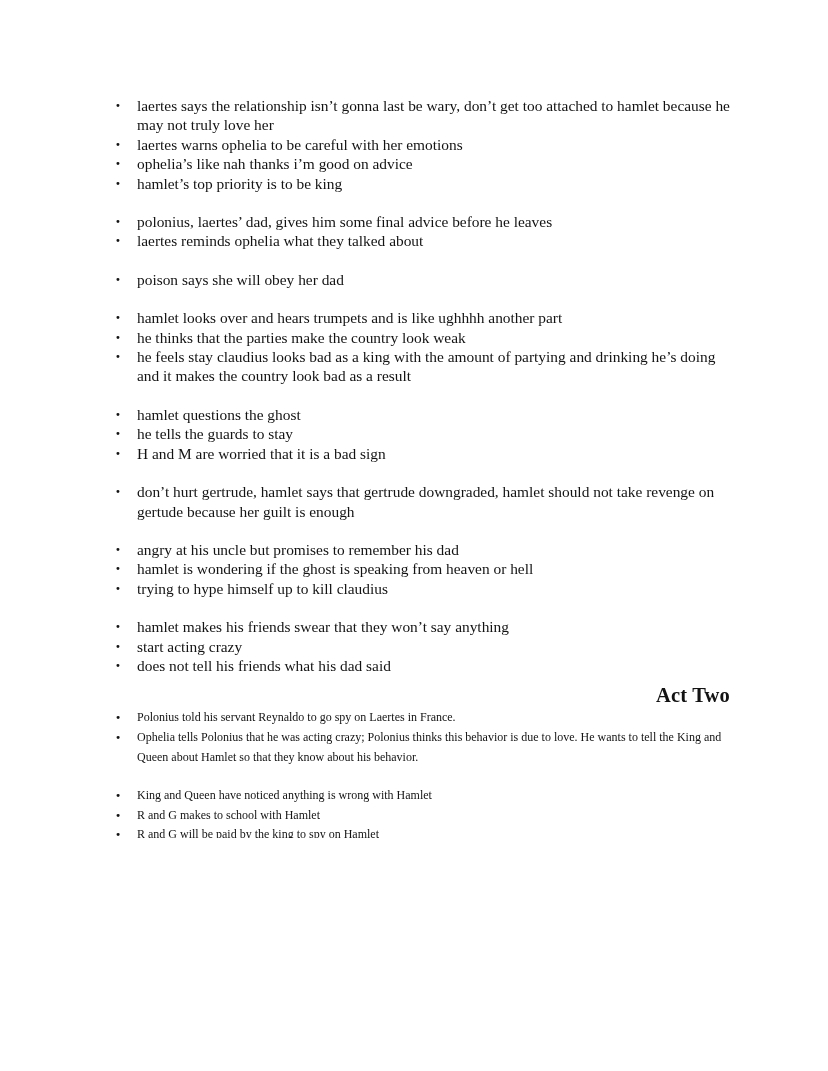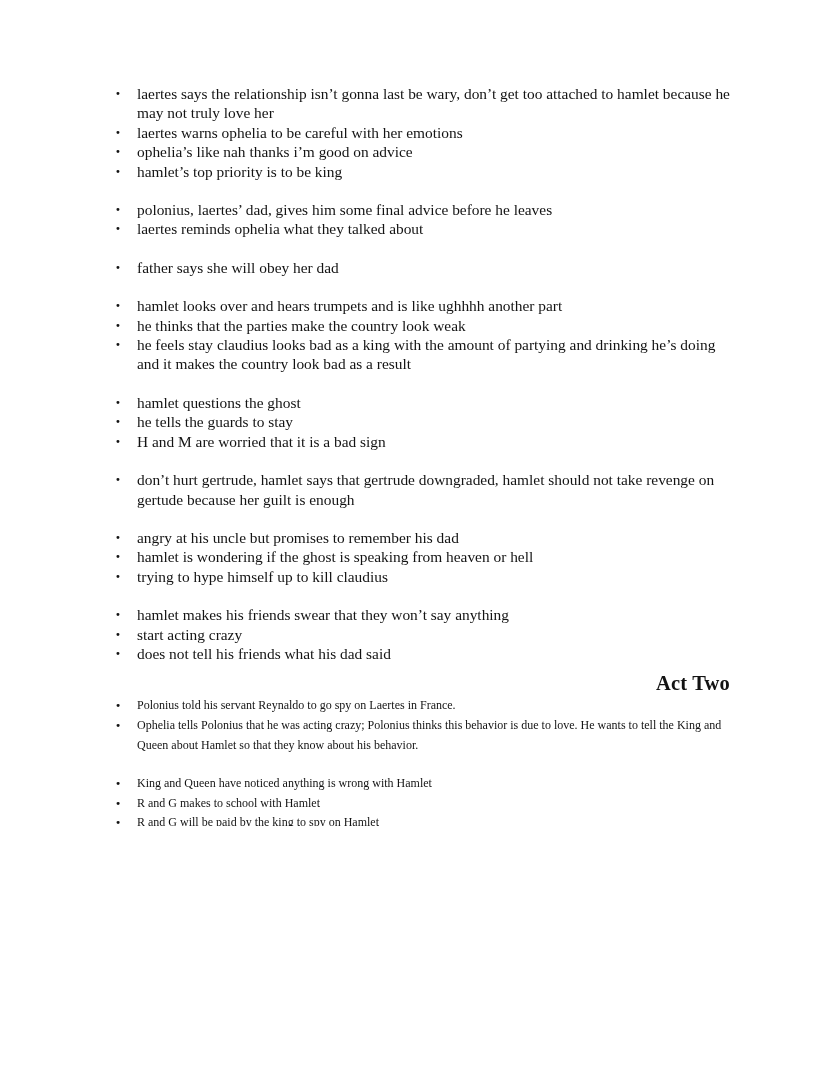--- a/index.html
+++ b/index.html
@@ -10,21 +10,21 @@
   }
   body {
     font-family: "Liberation Serif", "DejaVu Serif", serif;
     color: #131313;
     -webkit-font-smoothing: antialiased;
   }
   .page {
     position: relative;
     width: 828px;
     height: 826px;
-    margin: 0 auto;
+    margin: 12px auto;
     background: #ffffff;
     overflow: hidden;
     box-sizing: border-box;
   }
   .doc-body {
     position: absolute;
     left: 98px;
     top: 84px;
     width: 632px;
   }
@@ -105,21 +105,21 @@
 
       <div class="group">
         <ul class="notes">
           <li>polonius, laertes’ dad, gives him some final advice before he leaves</li>
           <li>laertes reminds ophelia what they talked about</li>
         </ul>
       </div>
 
       <div class="group">
         <ul class="notes">
-          <li>father says she will obey her dad</li>
+          <li>poison says she will obey her dad</li>
         </ul>
       </div>
 
       <div class="group">
         <ul class="notes">
           <li>hamlet looks over and hears trumpets and is like ughhhh another part</li>
           <li>he thinks that the parties make the country look weak</li>
           <li>he feels stay claudius looks bad as a king with the amount of partying and drinking he’s doing and it makes the country look bad as a result</li>
         </ul>
       </div>

